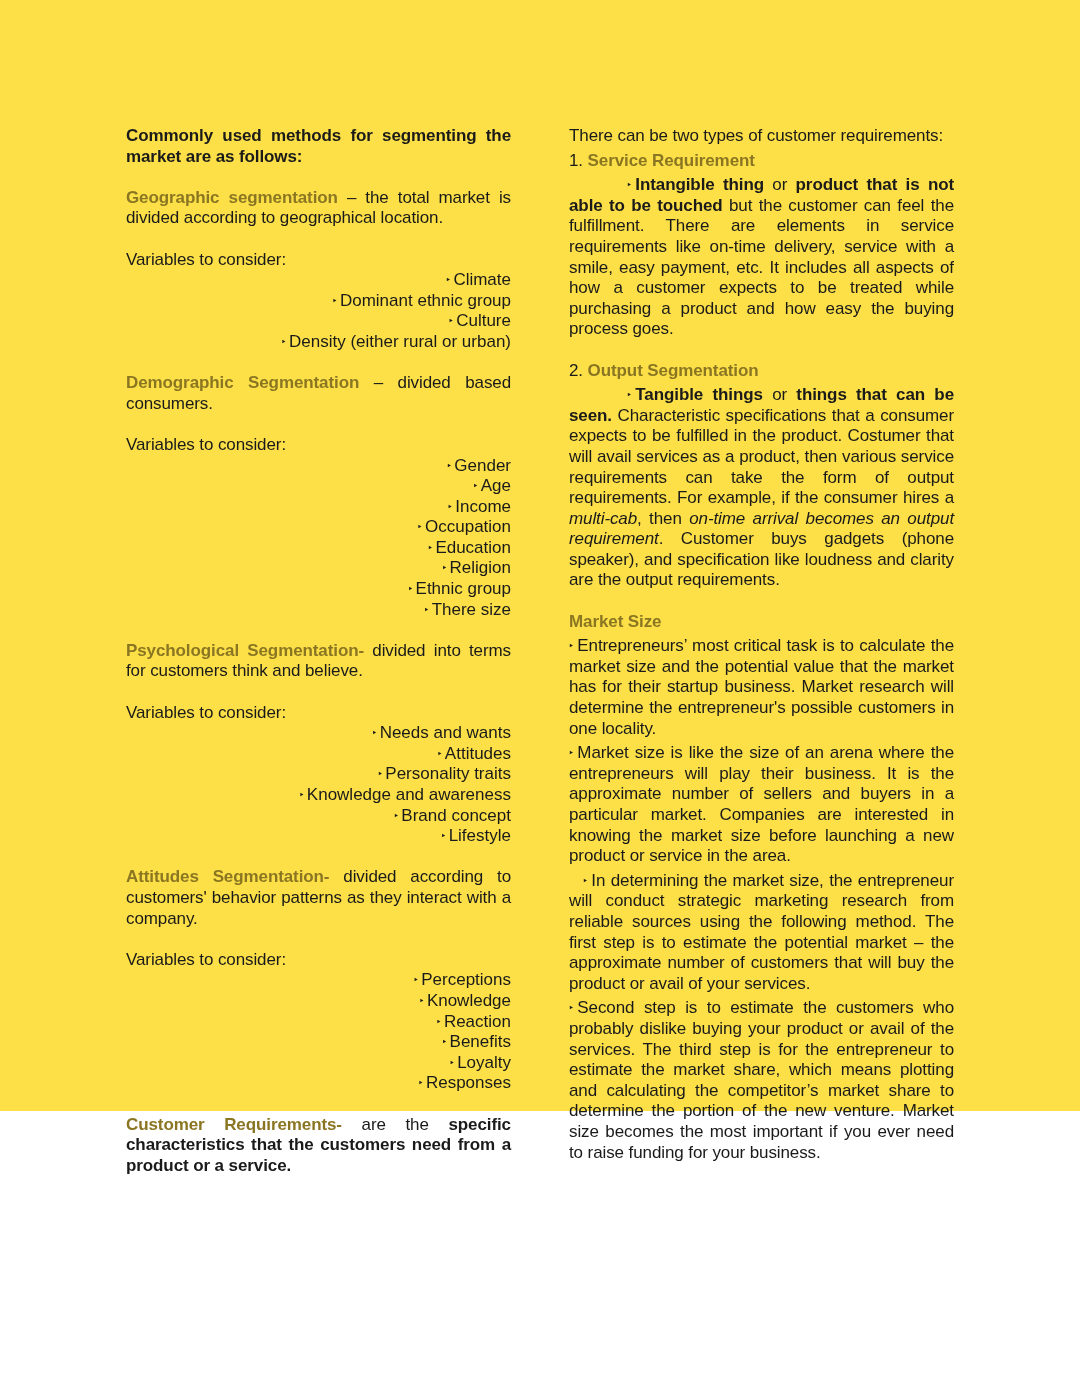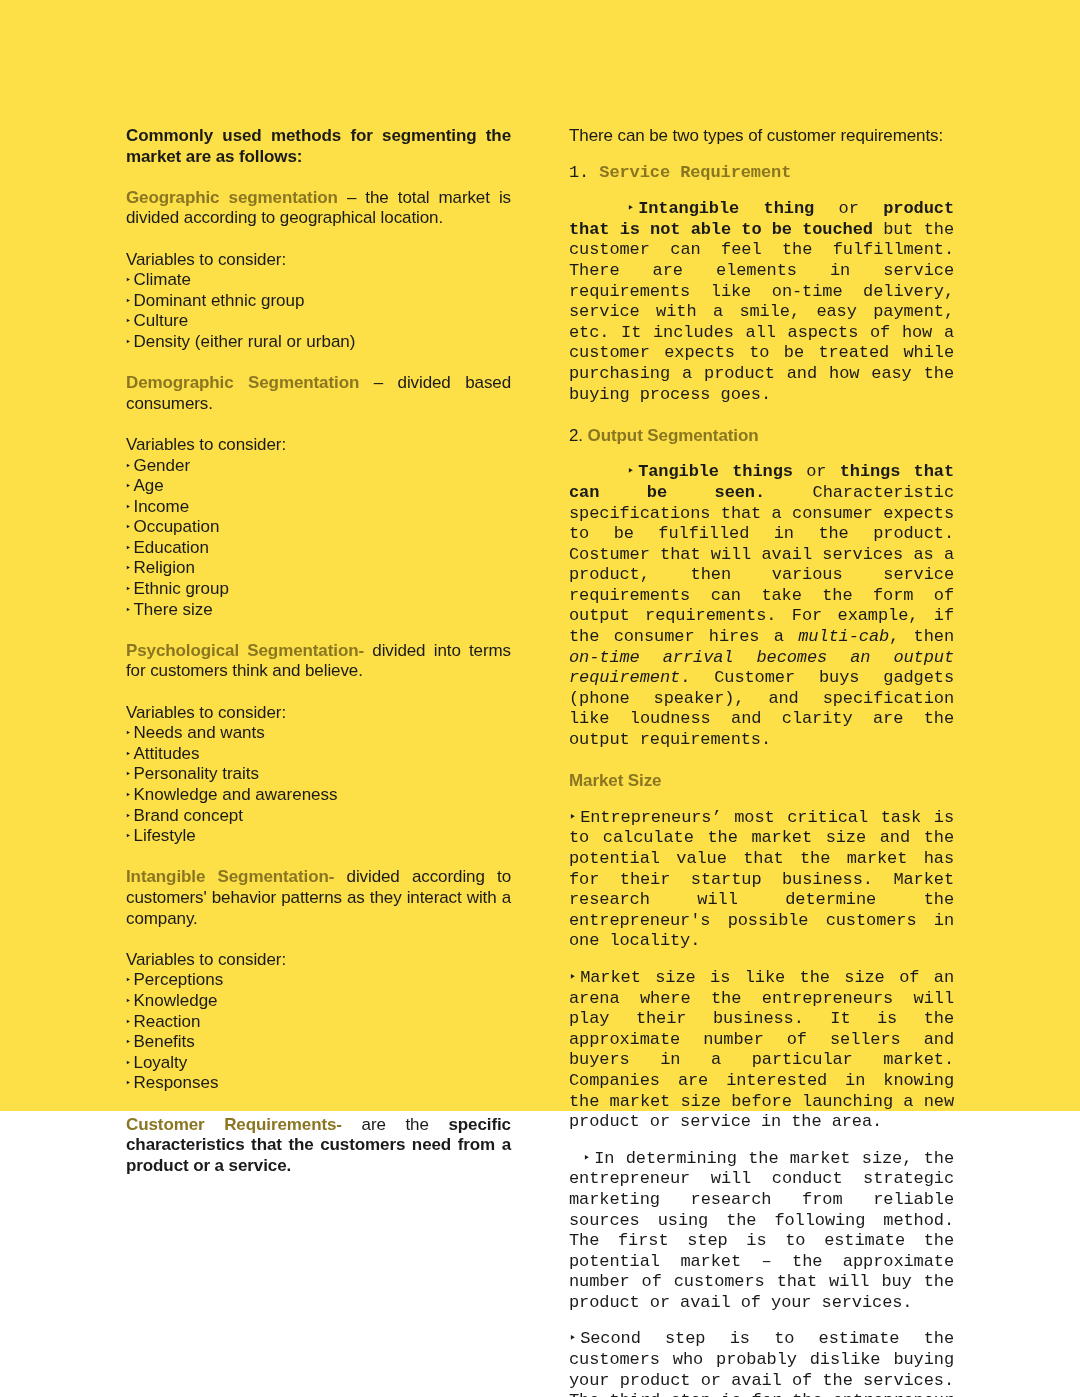--- a/index.html
+++ b/index.html
@@ -36,33 +36,33 @@
   .col-right { width: 385px; }
 
   p, .blk {
     margin: 0;
     font-size: 17px;
     line-height: 20.6px;
     text-align: justify;
     text-justify: inter-word;
     letter-spacing: -0.1px;
   }
-  .blk + .blk { margin-top: 16px; font-family: Liberation Mono, monospace; }
+  .blk + .blk { margin-top: 4px; }
 
   .gap { height: 20.6px; }
 
   .bold { font-weight: bold; }
   .gold { color: #8a7622; font-weight: bold; }
   .ital { font-style: italic; }
 
   
   .li {
     font-size: 17px;
     line-height: 20.6px;
-    text-align: left;
+    text-align: right;
     white-space: nowrap;
   }
   .bullet {
     font-size: 12px;
     line-height: 20.6px;
     vertical-align: 1px;
     padding-right: 3px;
     color: #1a1a1a;
   }
   .para-bullet {
@@ -125,21 +125,21 @@
       <p class="blk nojust">Variables to consider:</p>
       <div class="li"><span class="bullet">‣</span><span>Needs and wants</span></div>
       <div class="li"><span class="bullet">‣</span><span>Attitudes</span></div>
       <div class="li"><span class="bullet">‣</span><span>Personality traits</span></div>
       <div class="li"><span class="bullet">‣</span><span>Knowledge and awareness</span></div>
       <div class="li"><span class="bullet">‣</span><span>Brand concept</span></div>
       <div class="li"><span class="bullet">‣</span><span>Lifestyle</span></div>
 
       <div class="gap"></div>
 
-      <p class="blk"><span class="gold">Intangible Segmentation-</span><span> divided according to customers' behavior patterns as they interact with a company.</span></p>
+      <p class="blk"><span class="gold">Attitudes Segmentation-</span><span> divided according to customers' behavior patterns as they interact with a company.</span></p>
 
       <div class="gap"></div>
 
       <p class="blk nojust">Variables to consider:</p>
       <div class="li"><span class="bullet">‣</span><span>Perceptions</span></div>
       <div class="li"><span class="bullet">‣</span><span>Knowledge</span></div>
       <div class="li"><span class="bullet">‣</span><span>Reaction</span></div>
       <div class="li"><span class="bullet">‣</span><span>Benefits</span></div>
       <div class="li"><span class="bullet">‣</span><span>Loyalty</span></div>
       <div class="li"><span class="bullet">‣</span><span>Responses</span></div>

